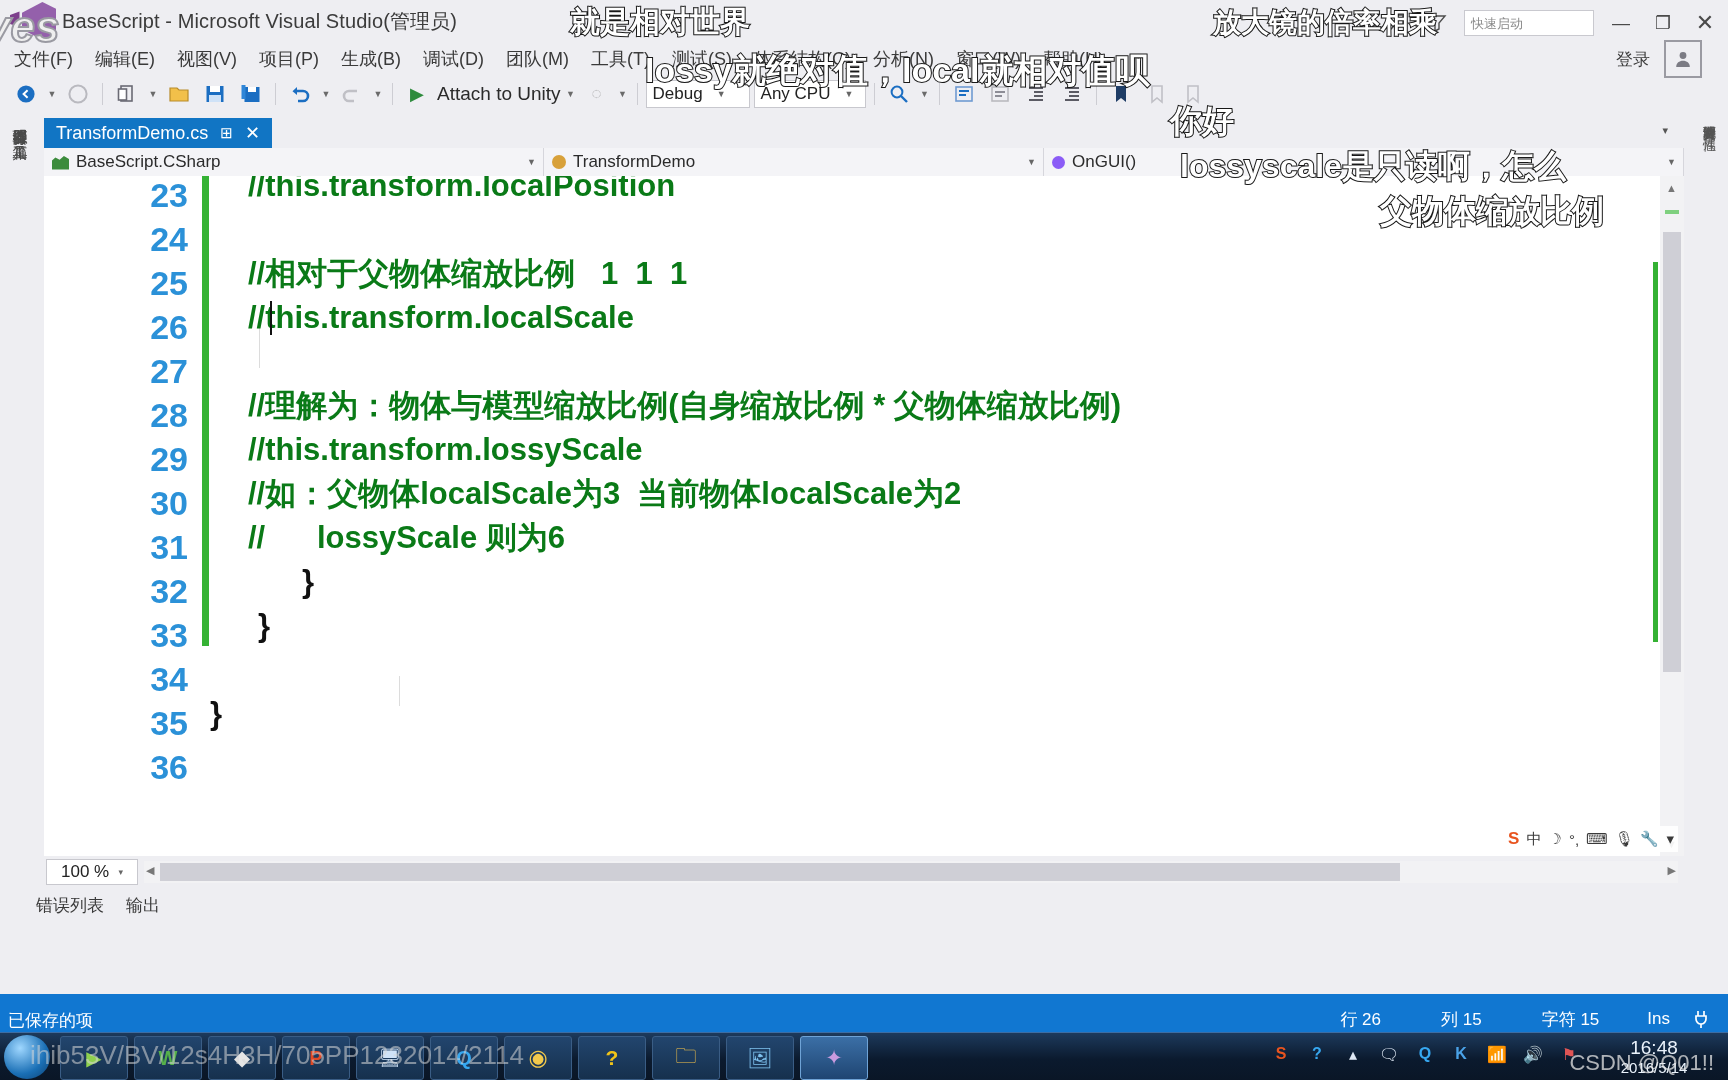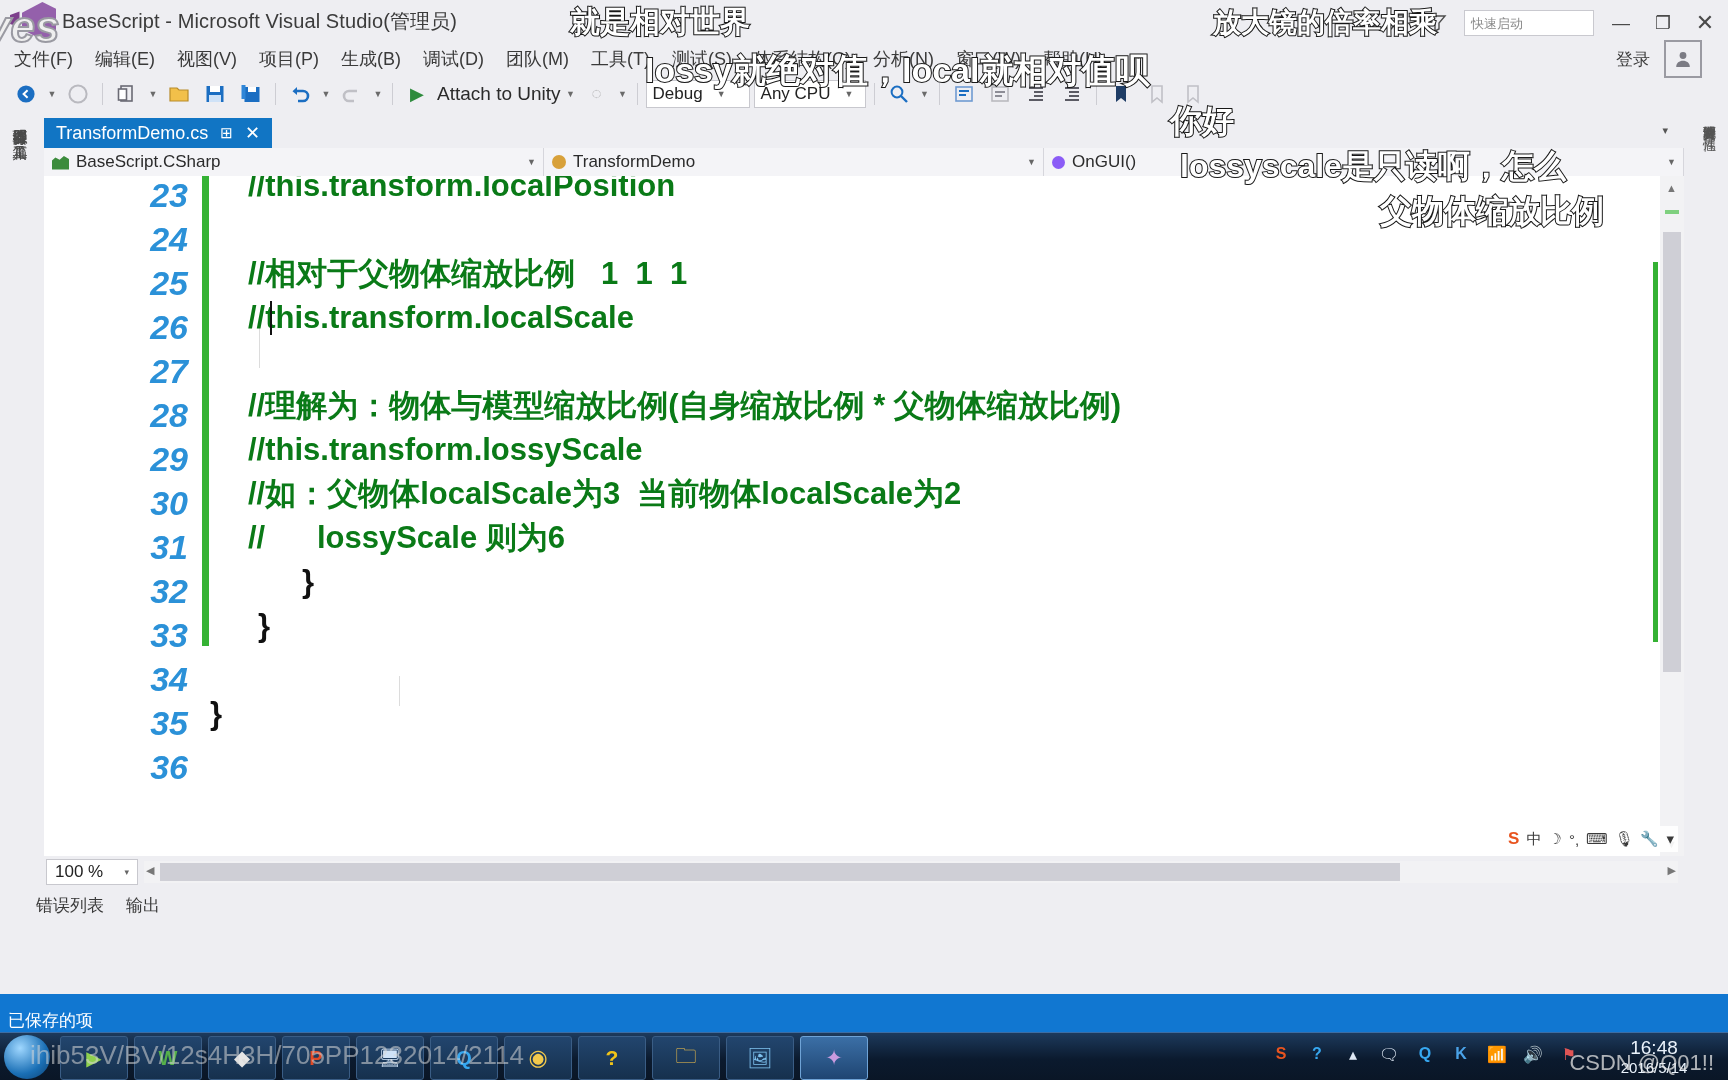--- a/index.html
+++ b/index.html
@@ -65,21 +65,21 @@
      border-bottom:1px solid #c4d9ec;display:flex;align-items:stretch;}
   .navcell{position:relative;display:flex;align-items:center;gap:7px;padding:0 8px;
      border-right:1px solid #d6d6dc;font-size:17px;color:#2b2b2b;box-sizing:border-box;}
   .navcell .nc{position:absolute;right:7px;font-size:9px;color:#666;}
   .nv-ico{width:17px;height:15px;display:inline-block;position:relative;}
   .nv-cs{background:#3c8c3c;clip-path:polygon(0 40%,20% 20%,45% 35%,70% 10%,100% 30%,100% 100%,0 100%);}
   .nv-cls{background:#d8a13a;border-radius:50%;width:14px;height:14px;}
   .nv-mth{background:#8b5cf6;border-radius:50%;width:13px;height:13px;}
 
   .editor{position:absolute;left:44px;top:176px;width:1640px;height:680px;background:#fff;overflow:hidden;}
-  .gutter{position:absolute;left:0;top:0;width:158px;height:680px;background:#fff;font-style:italic;}
+  .gutter{position:absolute;left:0;top:0;width:158px;height:680px;background:#fff;}
   .lnum{position:absolute;right:14px;font-size:34px;font-weight:bold;color:#2b91d8;
      font-family:"Liberation Sans",sans-serif;line-height:1;}
   .changebar{position:absolute;left:158px;width:7px;background:#35b234;}
   .codeline{position:absolute;white-space:pre;font-size:31px;font-weight:bold;color:#0a7a17;
      font-family:"Liberation Sans","DejaVu Sans",sans-serif;line-height:1;}
   .codeline.brace{color:#111;}
   .caret{position:absolute;width:2px;height:34px;background:#111;}
   .ind-guide{position:absolute;width:1px;background:#dcdcdc;}
 
   
@@ -87,21 +87,21 @@
   .vscroll .thumb{position:absolute;left:3px;width:18px;background:#cfcfd6;}
   .vscroll .mark{position:absolute;left:5px;width:14px;height:4px;background:#7fd07f;}
   .vscroll .upA,.vscroll .dnA{position:absolute;left:6px;font-size:11px;color:#777;}
   .greenbar{position:absolute;right:26px;width:5px;background:#35b234;}
 
   
   .hrow{position:absolute;left:44px;top:856px;width:1640px;height:32px;background:#eeeef2;
      display:flex;align-items:center;}
   .zoombox{width:92px;height:26px;margin-left:2px;border:1px solid #c8c8ce;background:#fff;
      font-size:17px;color:#222;display:flex;align-items:center;justify-content:space-between;
-     padding:0 8px;box-sizing:border-box;}
+     padding:0 14px;box-sizing:border-box;}
   .zoombox .zc{font-size:9px;color:#666;}
   .hscroll{flex:1;height:22px;margin:0 6px;background:#f2f2f4;position:relative;}
   .hscroll .hthumb{position:absolute;left:14px;top:2px;height:18px;background:#cfcfd6;}
   .hscroll .hA{position:absolute;top:3px;font-size:11px;color:#777;}
 
   
   .ime{position:absolute;right:6px;bottom:4px;height:26px;display:flex;align-items:center;gap:7px;
      background:rgba(255,255,255,.9);padding:0 4px;}
   .ime span{font-size:15px;color:#3a3a3a;}
   .ime .sog{color:#e8541f;font-weight:bold;font-size:17px;}
@@ -426,20 +426,32 @@
     </div>
   </div>
 
   <div class="btabs">
     <div class="btab">错误列表</div>
     <div class="btab">输出</div>
   </div>
 
   <div class="statusbar">
     <div class="st-left">已保存的项</div>
+    <div class="st-right">
+      <div class="st-cell">行 26</div>
+      <div class="st-cell">列 15</div>
+      <div class="st-cell">字符 15</div>
+      <div class="st-ins">Ins</div>
+      <div class="st-ico">
+        <svg width="20" height="20" viewBox="0 0 20 20">
+            <path d="M7 2v5M13 2v5M5 7h10v3a5 5 0 0 1-10 0z" fill="none" stroke="#fff" stroke-width="1.7"></path>
+            <path d="M10 15v4" stroke="#fff" stroke-width="1.7"></path>
+          </svg>
+      </div>
+    </div>
   </div>
 
   <div class="taskbar">
     <div class="start"></div>
     <div class="tb-items">
       <div class="tb-app">
         <span style="color:#8fd14f;font-size:20px">▶</span>
         </div>
       <div class="tb-app">
         <span style="color:#56b04a;font-size:20px;font-weight:bold">W</span>

